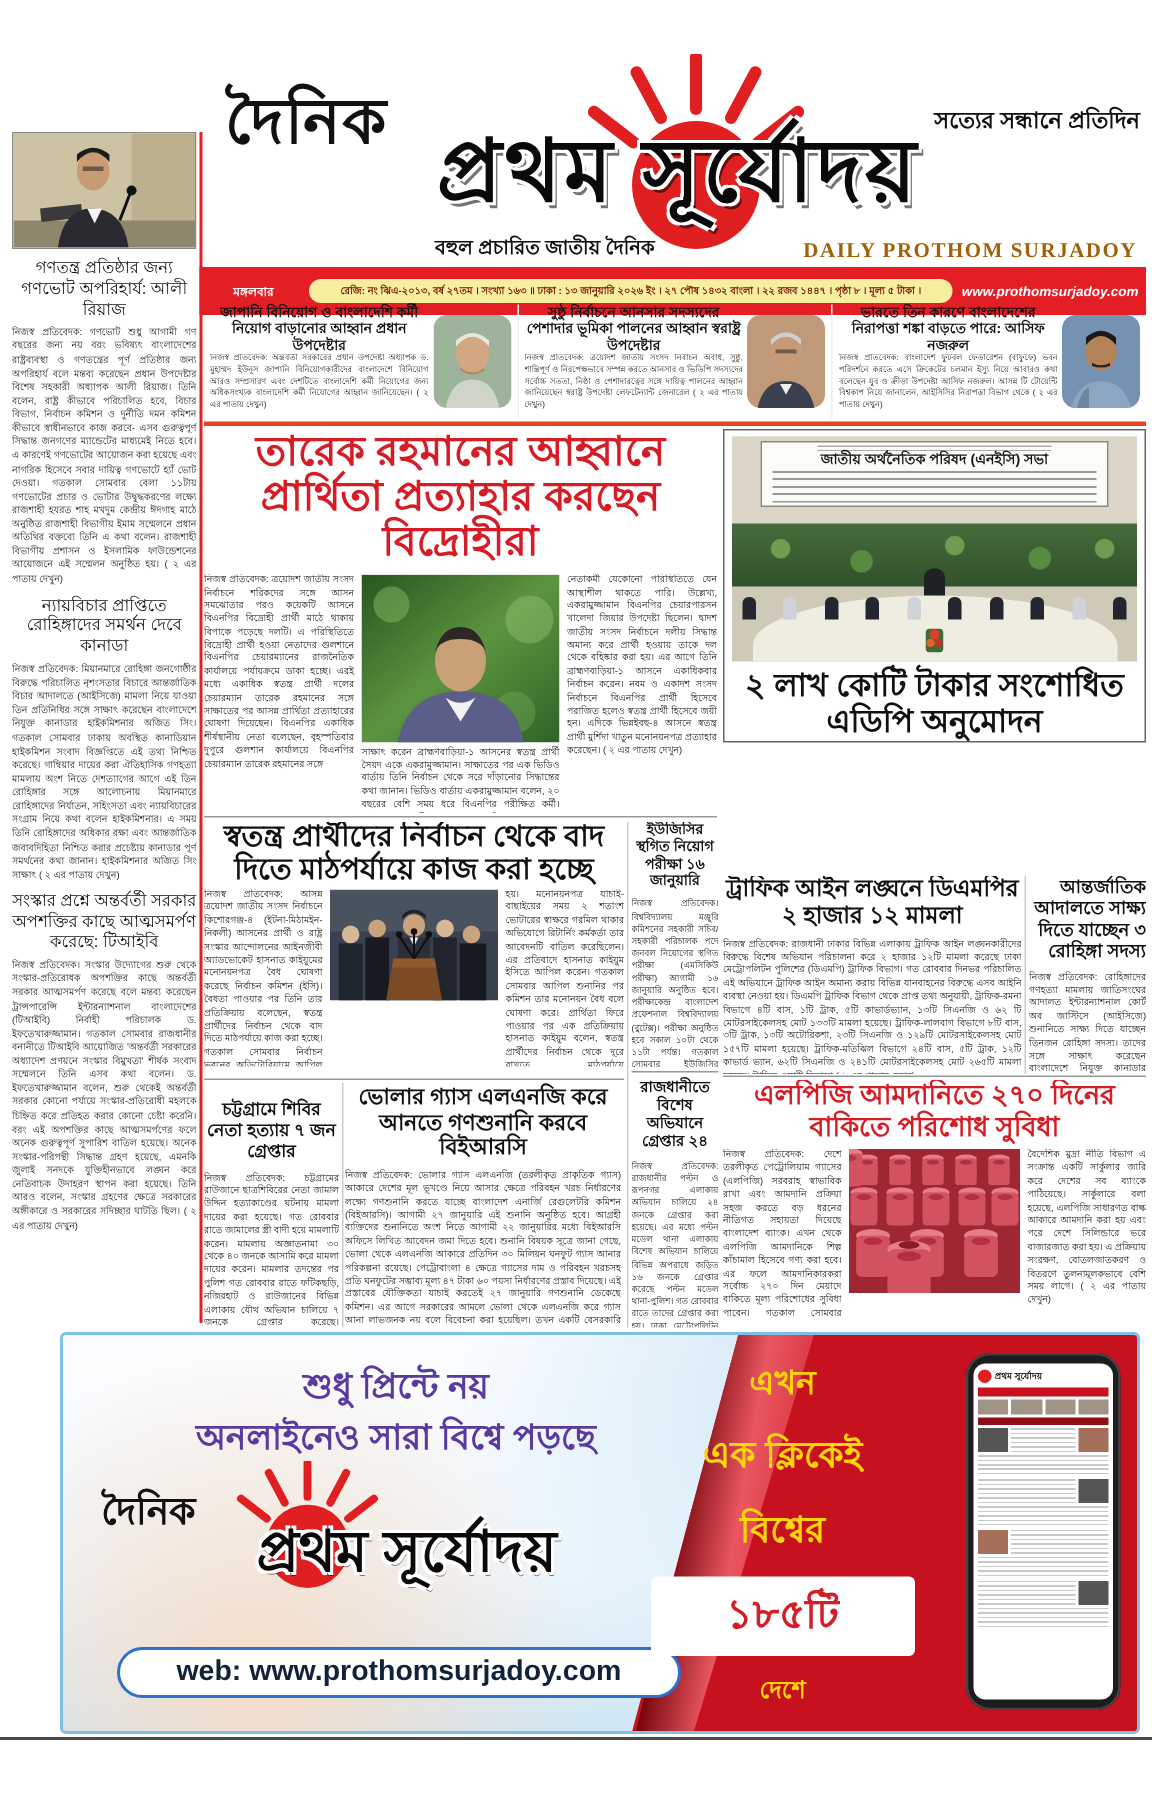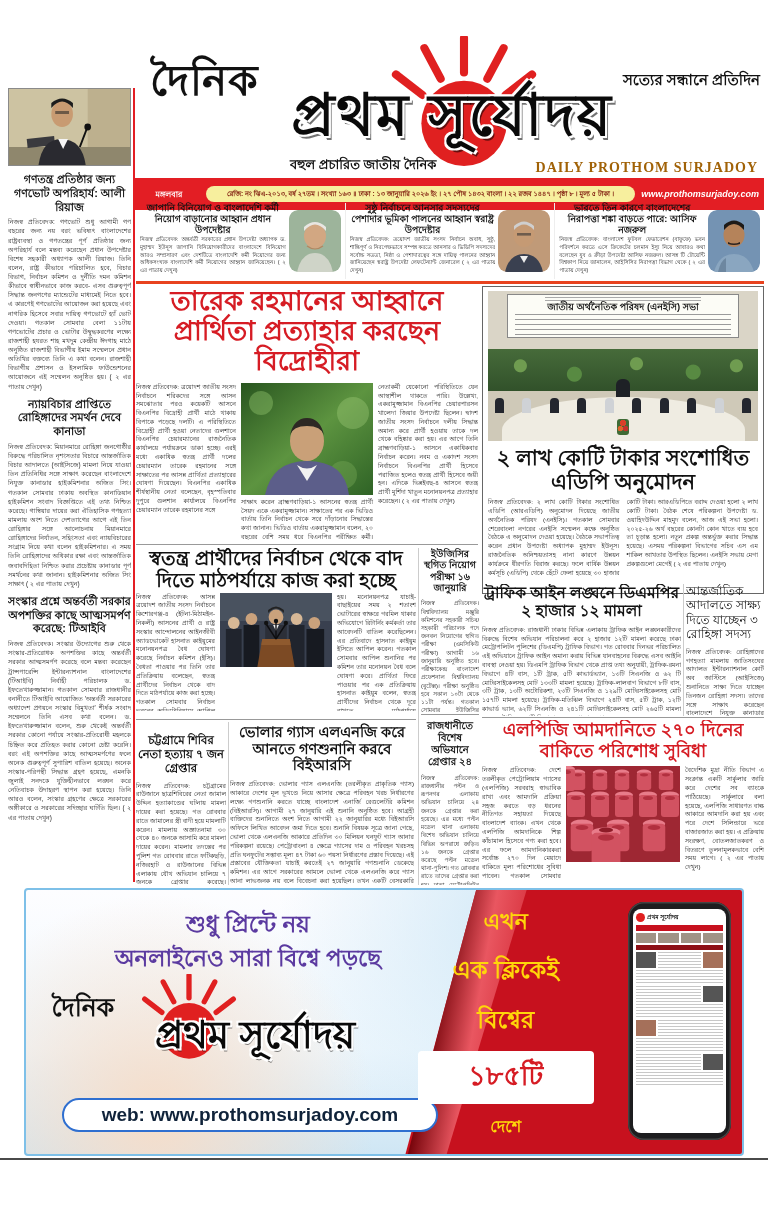--- a/index.html
+++ b/index.html
@@ -2,21 +2,21 @@
 <html><head>
 <meta charset="utf-8">
 <style>
   html,body{margin:0;padding:0;background:#fff}
   .page{position:relative;width:768px;height:1207px;background:#fff;overflow:hidden;
         font-family:"Liberation Sans","DejaVu Sans",sans-serif;color:#111}
 
   
   .sidebar{position:absolute;left:8px;top:88px;width:123px;height:794px;overflow:hidden}
   .side-photo{width:100%;height:78px;border:1px solid #8a8a8a;box-sizing:border-box;display:block}
-  .side-art h3{font-size:11px;font-weight:700;text-align:center;margin:7px 0 3px;line-height:1.25}
+  .side-art h3{font-size:11px;font-weight:400;text-align:center;margin:7px 0 3px;line-height:1.25}
   .side-art p{font-size:6.3px;line-height:1.45;text-align:justify;margin:0;color:#222}
   .vrule{position:absolute;left:133px;top:88px;width:2px;height:794px;background:#e31e24}
 
   
   .masthead{position:absolute;left:140px;top:40px;width:624px;height:136px}
   .mh-doinik{position:absolute;left:10px;top:8px;font-size:42px;font-weight:900;letter-spacing:1px}
   .mh-sun{position:absolute;left:244px;top:-4px;width:160px;height:132px;z-index:0}
   .mh-brand{position:absolute;left:0;top:46px;width:100%;text-align:center;font-size:58px;line-height:1;
             font-weight:900;letter-spacing:2px;color:#0a0a0a;z-index:2;white-space:nowrap;
             text-shadow:-2px -2px 0 #fff,2px -2px 0 #fff,-2px 2px 0 #fff,2px 2px 0 #fff,3px 4px 0 rgba(0,0,0,.55)}
@@ -48,21 +48,21 @@
   .mainzone>*{position:absolute;box-sizing:border-box}
   .artbody{font-size:6.2px;line-height:1.42;text-align:justify;color:#1a1a1a}
 
   .lead{left:0;top:0;width:342px;height:256px;overflow:hidden}
   .lead h1{font-size:27px;line-height:1.12;text-align:center;color:#d61c24;margin:0 0 6px;font-weight:800}
   .lead-body{display:flex;gap:5px;height:178px;overflow:hidden}
   .lead-col{flex:1}
   .lead-mid{flex:0 0 132px;display:flex;flex-direction:column;gap:3px}
   .lead-photo{width:132px;height:112px;flex:0 0 112px}
 
-  .necbox{left:346px;top:0;width:282px;height:308px;border:1.5px solid #666;padding:4px 5px;background:#fff;overflow:hidden}
+  .necbox{left:346px;top:0;width:282px;height:209px;border:1.5px solid #666;padding:4px 5px;background:#fff;overflow:hidden}
   .nec-photo{position:relative;height:150px;background:#cfc9b8;overflow:hidden}
   .np-wall{position:absolute;left:0;right:0;top:0;height:60px;background:#dad5c7}
   .np-plants{position:absolute;left:0;right:0;top:58px;height:42px;
      background:radial-gradient(circle at 12% 40%,#6f9c50 6px,transparent 7px),
                 radial-gradient(circle at 32% 60%,#588a42 7px,transparent 8px),
                 radial-gradient(circle at 55% 35%,#6f9c50 6px,transparent 7px),
                 radial-gradient(circle at 76% 55%,#588a42 7px,transparent 8px),
                 radial-gradient(circle at 92% 40%,#6f9c50 6px,transparent 7px),
                 linear-gradient(#466b3a,#31512a)}
   .np-table{position:absolute;left:5%;right:5%;bottom:0;height:44px;background:#efece2;border-radius:60% 60% 0 0/90% 90% 0 0}
@@ -92,21 +92,21 @@
   .ugc p{font-size:5.8px}
 
   .rajdhani{left:285px;top:432px;width:58px;height:167px;overflow:hidden}
   .rajdhani h3{font-size:10px;line-height:1.2;text-align:center;margin:2px 0 3px;font-weight:700}
   .rajdhani p{font-size:5.8px}
 
   .traffic{left:346px;top:298px;width:199px;height:132px;overflow:hidden}
   .traffic h2{font-size:15.5px;line-height:1.15;text-align:center;margin:0 0 4px;font-weight:800}
 
   .intl{left:550px;top:298px;width:78px;height:132px;overflow:hidden}
-  .intl h3{font-size:12px;line-height:1.2;text-align:left;margin:0 0 4px;font-weight:400}
+  .intl h3{font-size:12px;line-height:1.2;text-align:right;margin:0 0 4px;font-weight:700}
 
   .lpg{left:346px;top:434px;width:282px;height:165px;overflow:hidden}
   .lpg h2{font-size:18px;line-height:1.15;text-align:center;color:#d61c24;margin:0 0 5px;font-weight:800}
   .lpg-body{display:flex;gap:5px;height:112px;overflow:hidden}
   .lpg-photo{flex:0 0 114px;width:114px;height:96px;align-self:flex-start}
 
   .chatto{left:0;top:436px;width:90px;height:163px;overflow:hidden}
   .chatto h3{font-size:11.5px;line-height:1.2;text-align:center;margin:12px 0 3px;font-weight:700}
 
   .bhola{left:94px;top:436px;width:184px;height:163px;overflow:hidden}
@@ -114,21 +114,21 @@
 
   .d1{left:0;top:258px;width:342px;height:1px;background:#999}
   .d2{left:0;top:433px;width:280px;height:1px;background:#999}
   .d3{left:346px;top:431px;width:282px;height:1px;background:#999}
   .d4{left:285px;top:428px;width:58px;height:1px;background:#999}
   .dv1{left:282px;top:262px;width:1px;height:337px;background:#ccc}
   .dv2{left:547px;top:298px;width:1px;height:132px;background:#ccc}
   .dv3{left:92px;top:436px;width:1px;height:163px;background:#ccc}
 
   
-  .banner{position:absolute;left:24px;top:888px;width:716px;height:264px;border:2px solid #7ec0e8;
+  .banner{position:absolute;left:40px;top:888px;width:716px;height:264px;border:2px solid #7ec0e8;
           border-radius:4px;overflow:hidden;background:
           radial-gradient(circle at 18% 85%,#f6ddc9 0,transparent 35%),
           radial-gradient(circle at 70% 12%,#d2e9f7 0,transparent 45%),
           linear-gradient(180deg,#fdfdff 0%,#eef7fd 60%,#cfe6f4 100%)}
   .banner-right{position:absolute;top:0;right:0;width:47%;height:100%;background:#c7111e;
                 clip-path:polygon(21% 0,100% 0,100% 100%,0 100%)}
   .banner-right::before{content:"";position:absolute;left:0;top:0;width:36%;height:100%;
      background:linear-gradient(100deg,rgba(255,255,255,0) 0,rgba(116,5,11,.95) 30%,rgba(235,90,100,.95) 55%,rgba(116,5,11,0) 100%);
      clip-path:polygon(2% 100%,56% 0,100% 0,34% 100%)}
   .bl1{position:absolute;left:6%;top:16px;width:50%;text-align:center;font-size:23px;font-weight:800;color:#5b3aa0}

